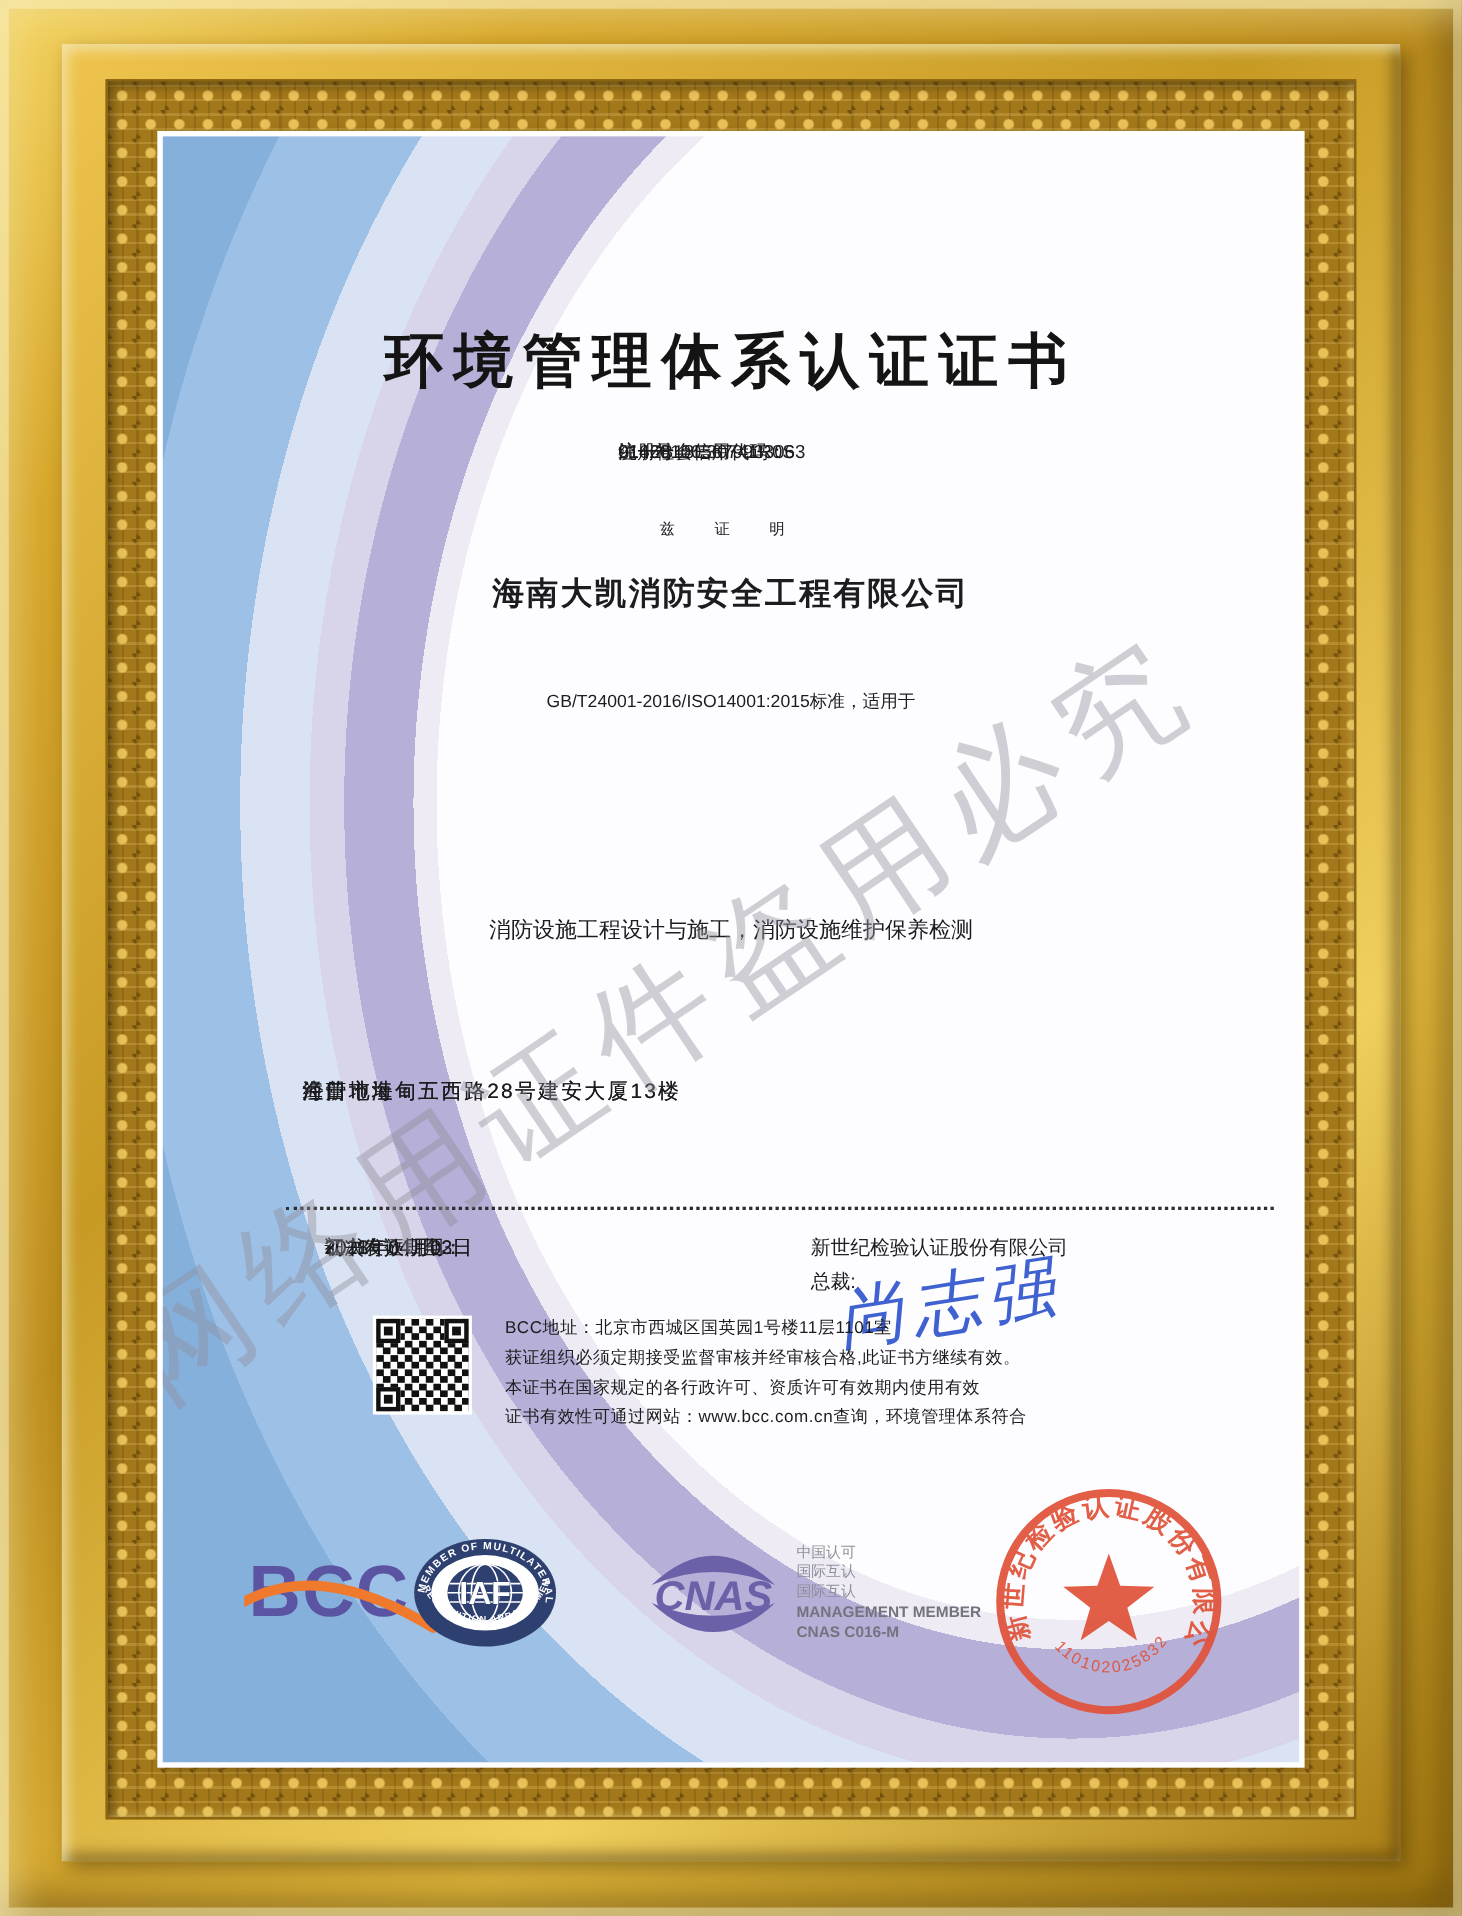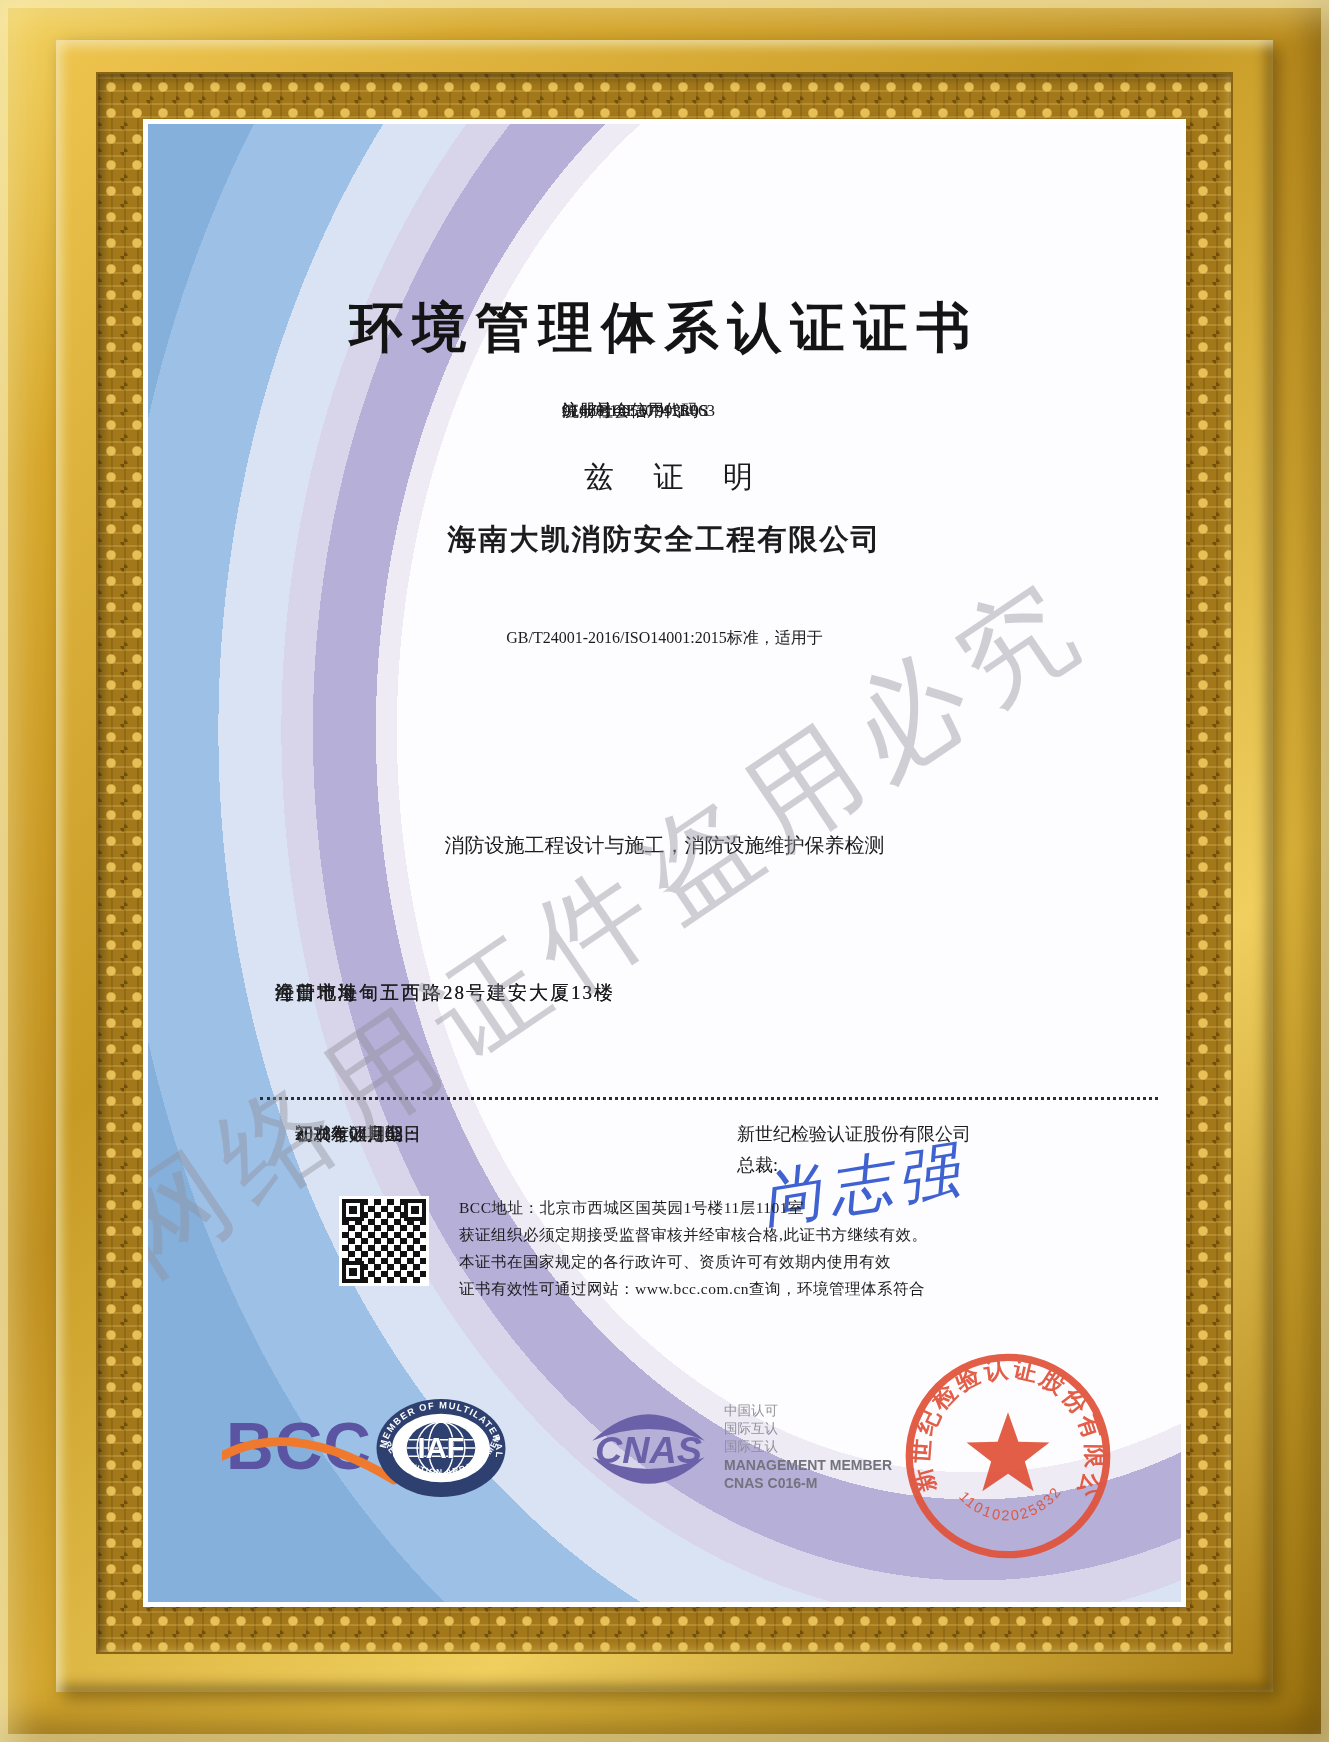--- a/index.html
+++ b/index.html
@@ -47,27 +47,27 @@
         #d8d4ea 63% 66%,
         #d9e3f3 66% 72%,
         #9dc0e6 72% 82%,
         #86b0dc 82% 100%),
       radial-gradient(ellipse 700px 500px at 8% 108%, rgba(168,158,205,.55) 0 55%, rgba(168,158,205,0) 75%),
       #fdfdff;
     box-shadow:0 0 0 5px #ffffff, 3px 3px 12px rgba(50,30,0,.45);
     overflow:hidden;
   }
   .paper *{position:absolute;}
-  .cjk{font-family:Liberation Serif, serif;color:#1c1c1e;}
+  .cjk{font-family:Liberation Sans, sans-serif;color:#1c1c1e;}
   .center{left:0;width:100%;text-align:center;}
 
   .title{top:168px;font-size:54px;font-weight:bold;letter-spacing:9px;color:#141414;}
   .regblock{left:414px;top:272px;font-size:17px;line-height:29px;white-space:nowrap;}
   .regblock div{position:static;}
-  .certify{top:333px;font-size:30px;letter-spacing:16px;margin-left:12px;}
+  .certify{top:348px;font-size:14px;letter-spacing:16px;}
   .company{top:396px;font-size:29px;font-weight:bold;letter-spacing:2px;}
   .conform{top:489px;font-size:17px;}
   .standard{top:504px;font-size:16px;}
   .scope{top:708px;font-size:20px;}
   .addr{left:127px;top:853px;font-size:19px;line-height:31px;letter-spacing:2px;white-space:nowrap;}
   .addr div{position:static;}
   .dashline{left:112px;right:23px;top:973px;border-top:3px dotted #2e2e2e;height:0;}
   .dates{left:147px;top:995px;font-size:18px;line-height:31px;white-space:nowrap;}
   .dates div{position:static;}
   .issuer{left:589px;top:995px;font-size:18px;line-height:31px;white-space:nowrap;}

